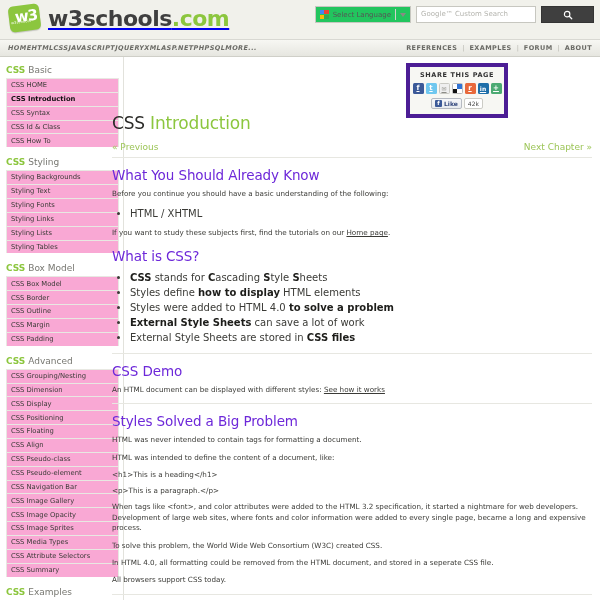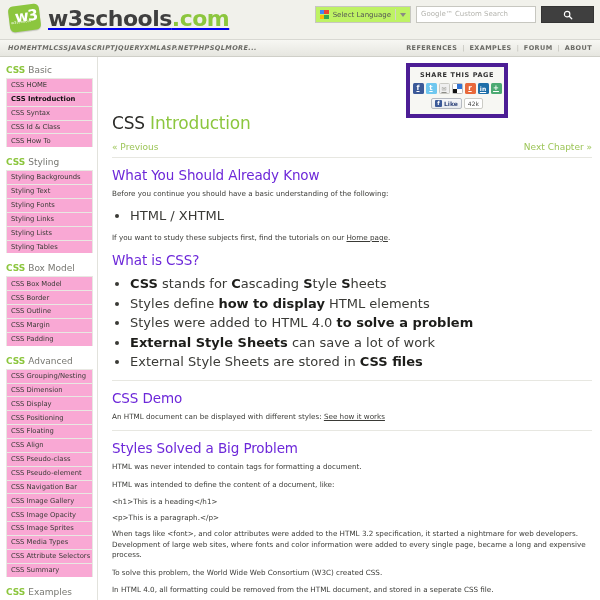--- a/index.html
+++ b/index.html
@@ -74,21 +74,21 @@
     display: flex;
     align-items: center;
     gap: 5px;
   }
   #lang-select {
     display: flex;
     align-items: center;
     gap: 4px;
     height: 17px;
     padding: 0 4px;
-    background: #bef264;
+    background: #22c55e;
     border: 1px solid #c7c7c0;
     font-size: 7px;
     color: #555;
   }
   #lang-select .g-squares {
     width: 9px; height: 9px;
     display: grid;
     grid-template-columns: 1fr 1fr;
     grid-template-rows: 1fr 1fr;
     gap: .5px;
@@ -159,21 +159,21 @@
   }
   .nav-sep { font-size: 6.5px; color: #b5b5ae; }
 
   
   #page { position: relative; width: 600px; height: 543px; }
 
   
   #sidebar {
     position: absolute;
     left: 0; top: 0;
-    width: 98px;
+    width: 124px;
     padding: 8px 4px 0 6px;
     background: #fff;
     border-right: 1px solid #e2e2dc;
     height: 543px;
     overflow: hidden;
   }
   .side-group-title {
     font-size: 9px;
     color: #777771;
     margin: 10px 0 3px 0;
@@ -317,21 +317,21 @@
   }
   p.body {
     font-size: 7.2px;
     color: #3a3a36;
     margin: 0 0 7px 0;
     line-height: 1.45;
   }
   ul.body {
     margin: 0 0 7px 0;
     padding-left: 18px;
-    font-size: 13px;
+    font-size: 10px;
     color: #3a3a36;
   }
   ul.body li { line-height: 1.5; }
   .b { font-weight: bold; color: #1d1d1a; }
   a.inline {
     color: #3a3a36;
     text-decoration: underline;
   }
   hr.rule {
     border: none;

